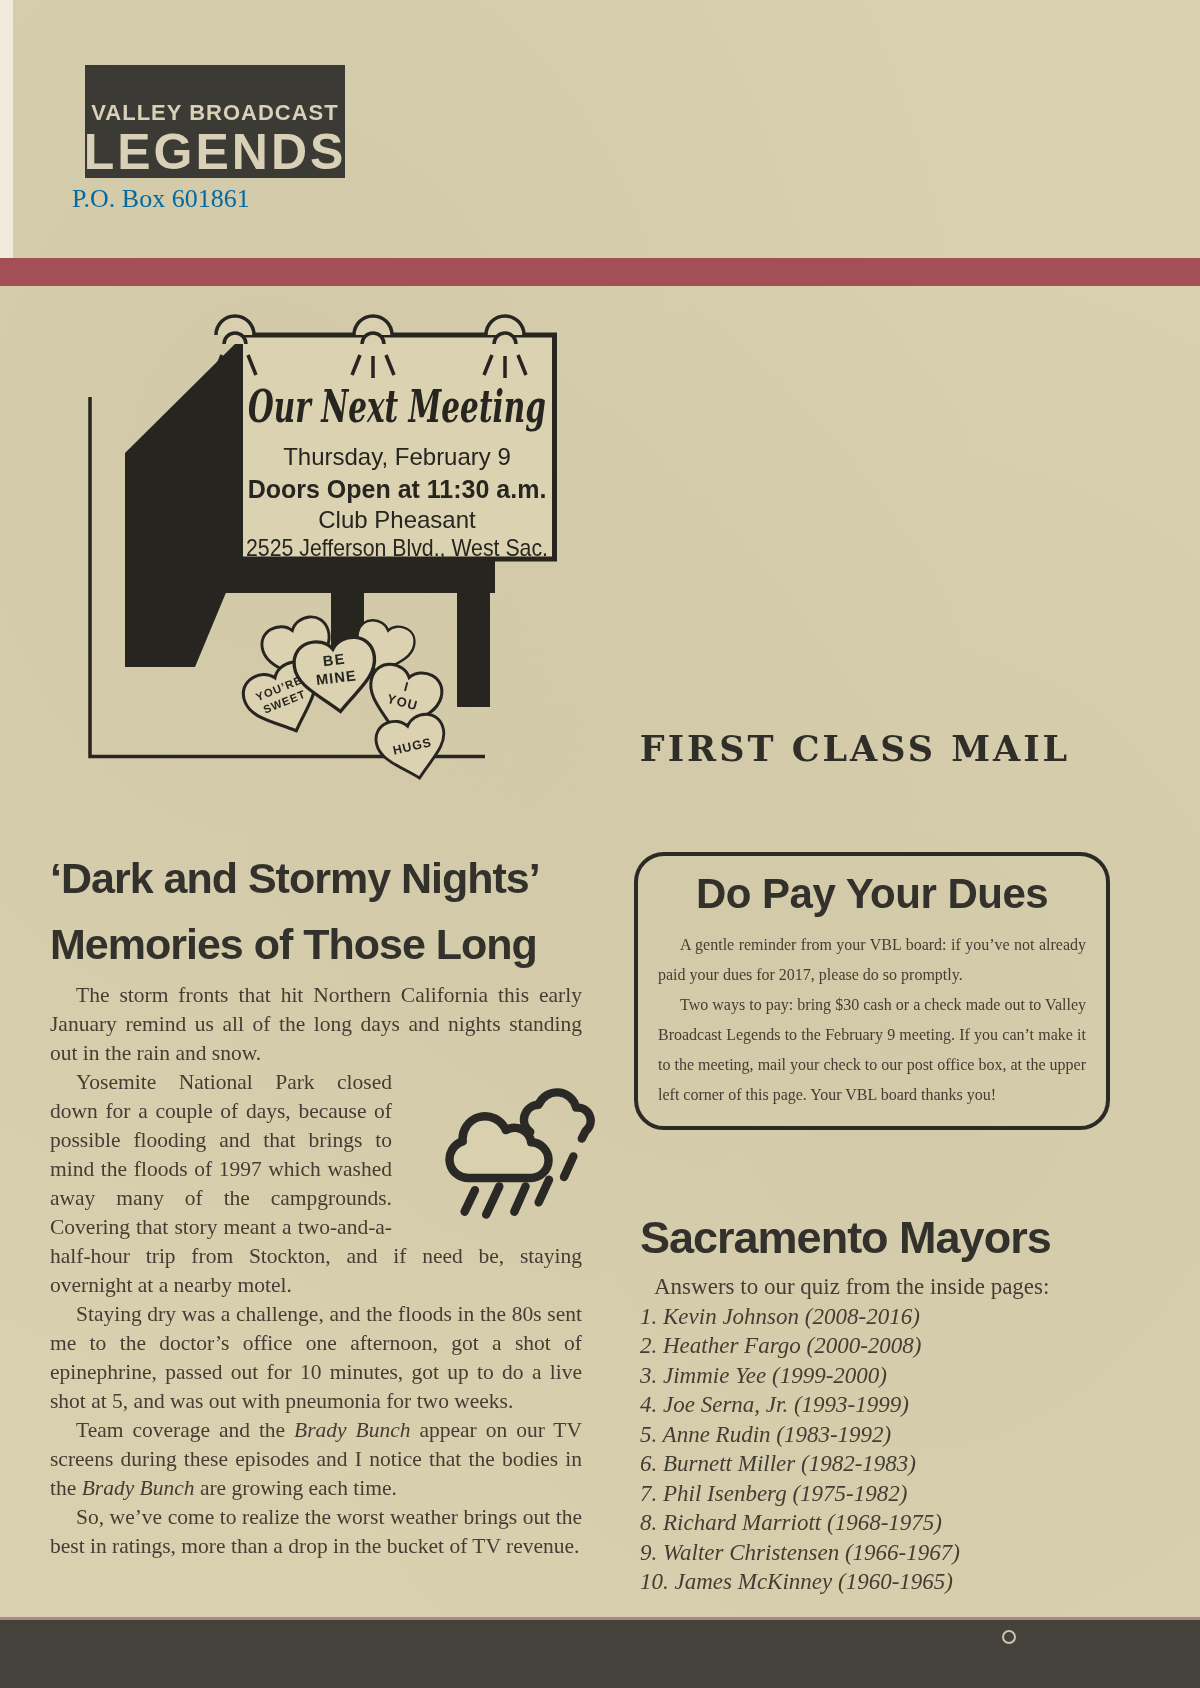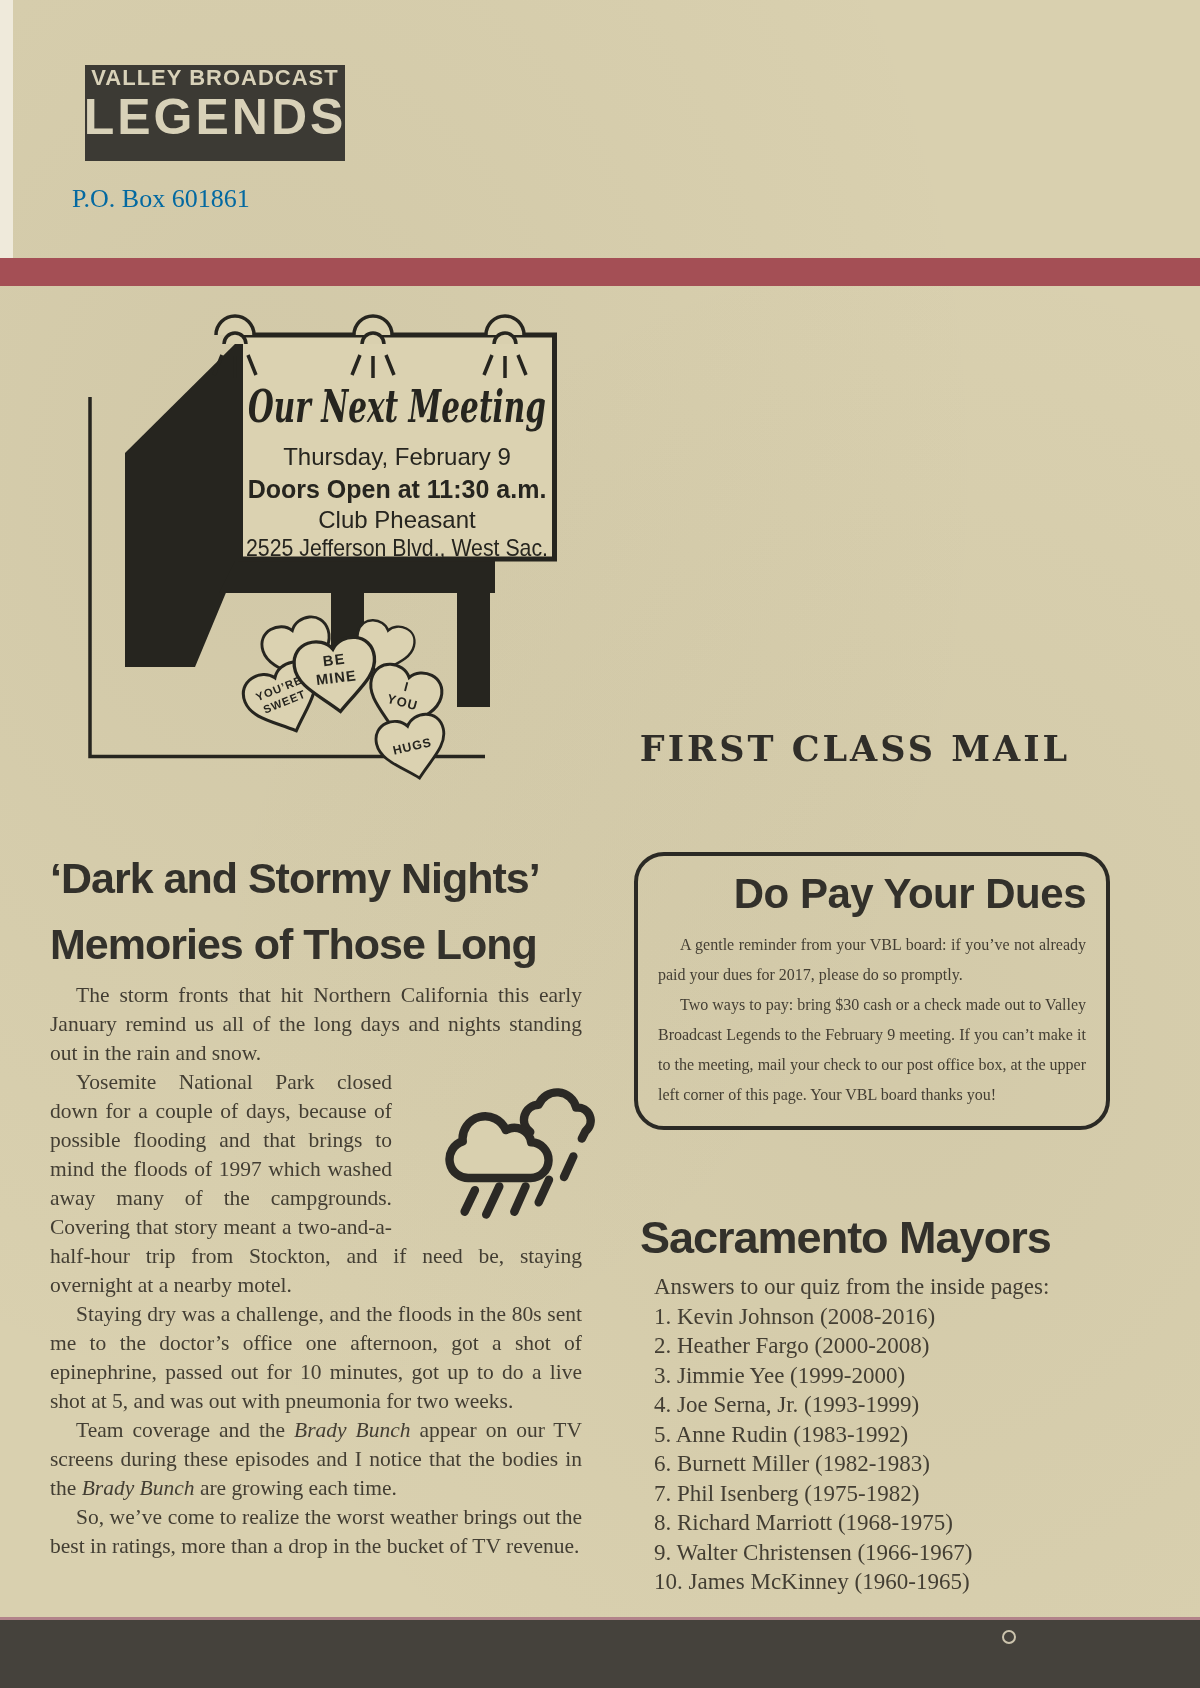--- a/index.html
+++ b/index.html
@@ -11,22 +11,22 @@
       #d9d0af;
     font-family:"Liberation Serif", serif;
     color:#433e33;
   }
   .abs{position:absolute;}
 
   
   .scan-edge{left:0;top:0;width:13px;height:258px;background:#efeadb;}
 
   
-  .logo{left:85px;top:65px;width:260px;height:96px;background:#3c3a34;
-        display:flex;flex-direction:column;align-items:center;justify-content:flex-start;
+  .logo{left:85px;top:65px;width:260px;height:113px;background:#3c3a34;
+        display:flex;flex-direction:column;align-items:center;justify-content:flex-end;
         color:#d8d1b8;font-family:"Liberation Sans",sans-serif;font-weight:bold;}
   .logo .l1{font-size:22px;letter-spacing:1px;line-height:26px;}
   .logo .l2{font-size:50px;letter-spacing:3px;line-height:52px;}
   .address{left:72px;top:182px;font-size:26px;line-height:34px;color:#0369a1;}
 
   .red-stripe{left:0;top:258px;width:1200px;height:28px;background:#a44f55;}
 
   
   .billboard{left:85px;top:295px;width:480px;height:490px;overflow:visible;}
   .sign-script{font-family:"DejaVu Serif",serif;font-style:italic;font-weight:bold;font-size:44px;fill:#26251f;}
@@ -46,30 +46,30 @@
   .byline{margin-top:20px;font-family:"Liberation Sans",sans-serif;font-size:26px;color:#33312b;}
   .byline b{font-weight:bold;}
   .art-body{margin-top:4px;}
   .body-para{margin:0;font-size:21.5px;line-height:29px;text-align:justify;text-indent:26px;}
   .cloud-float{float:right;width:178px;height:150px;margin:4px 0 4px 12px;}
 
   
   .dues-box{left:634px;top:852px;width:476px;border:4.5px solid #2b2a25;border-radius:30px;
     padding:12px 20px 16px 20px;box-sizing:border-box;}
   .dues-title{font-family:"Liberation Sans",sans-serif;font-weight:bold;font-size:42px;
-    letter-spacing:-0.5px;color:#33312b;text-align:right;line-height:52px;}
+    letter-spacing:-0.5px;color:#33312b;text-align:center;line-height:52px;}
   .dues-body{margin-top:10px;}
   .dues-body .body-para{font-size:16px;line-height:30px;text-indent:22px;}
 
   
   .mayors{left:640px;top:1212px;width:470px;}
   .mayors-title{font-family:"Liberation Sans",sans-serif;font-weight:bold;font-size:45px;
     letter-spacing:-1px;color:#33312b;line-height:52px;}
   .mayors-intro{margin-top:8px;margin-left:14px;font-size:23px;line-height:29.5px;}
-  .mayors-list{margin-left:14px;}
+  .mayors-list{font-style:italic;}
   .mayor-item{font-size:23px;line-height:29.5px;}
 
   
   .bottom-band{left:0;top:1617px;width:1200px;height:71px;background:#45423c;border-top:3px solid #b2838a;}
   .ring-mark{position:absolute;left:1002px;top:10px;width:10px;height:10px;border:2px solid #ccc4ad;border-radius:50%;}
 </style>
 </head>
 <body>
 
 <div class="abs scan-edge"></div>

